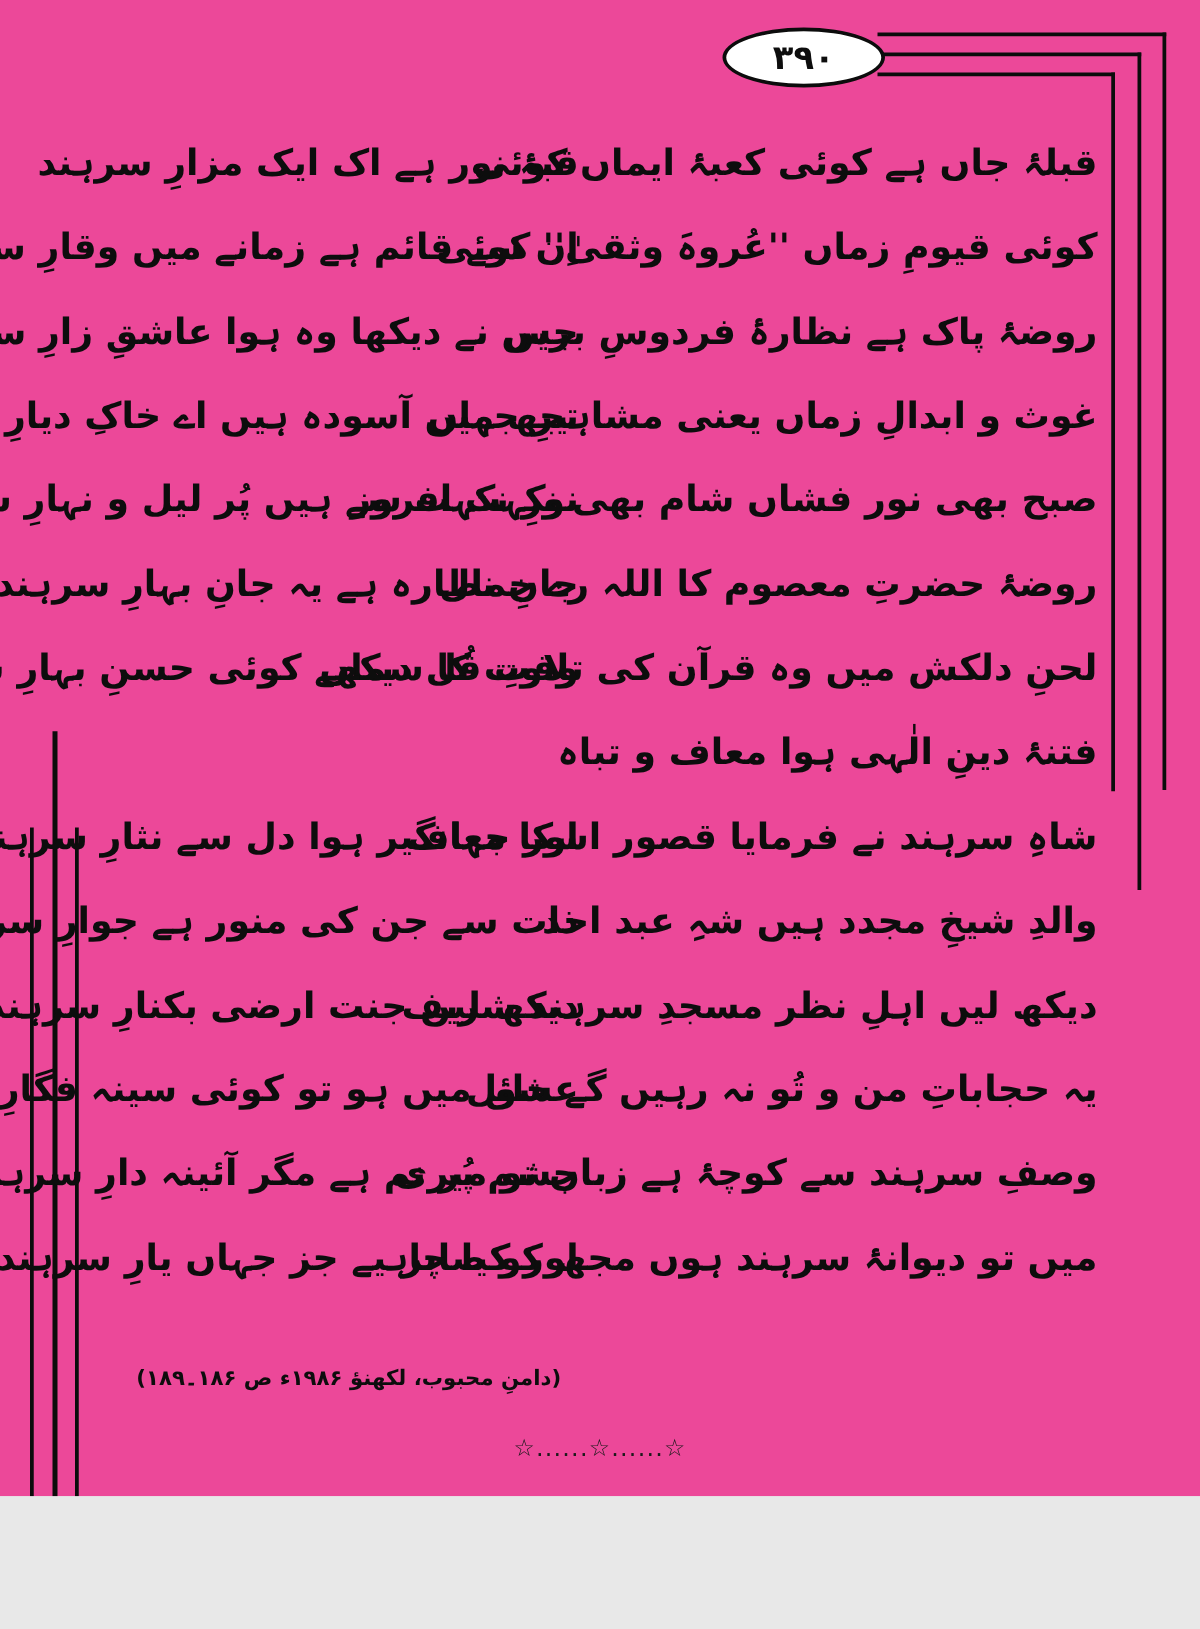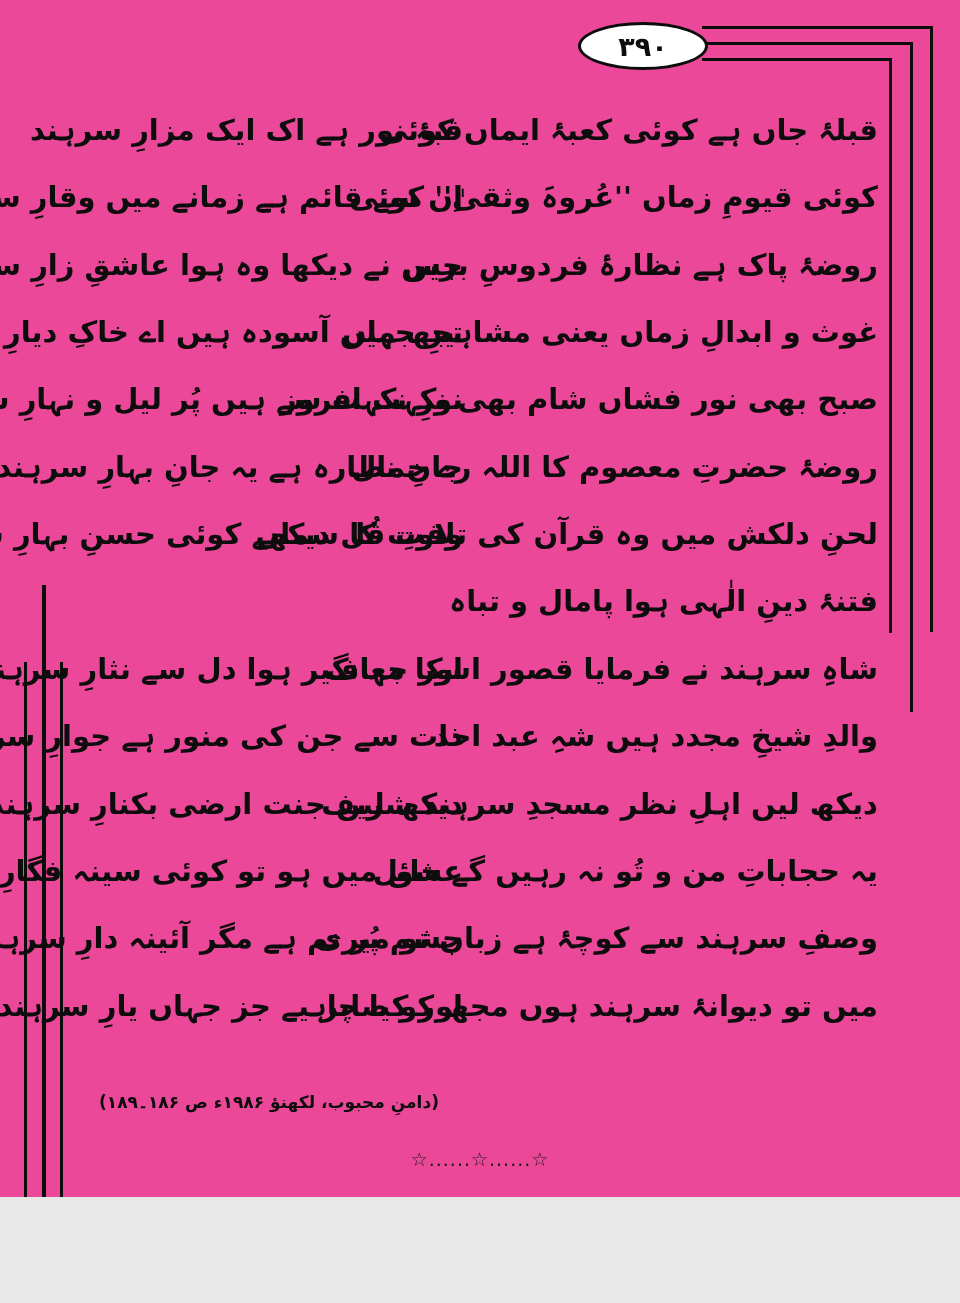--- a/index.html
+++ b/index.html
@@ -50,21 +50,21 @@
     font-size: 29px;
     font-weight: bold;
     white-space: nowrap;
     line-height: 1.1;
   }
   .hemistich.first  { width: 50%; text-align: right; }
   .hemistich.second { width: 47%; text-align: left;  }
   
   .citation {
     position: absolute;
-    left: 99px;
+    left: 109px;
     top: 1092px;
     width: 340px;
     direction: rtl;
     text-align: center;
     font-size: 17px;
     font-weight: bold;
   }
   
   .star-divider {
     position: absolute;
@@ -130,21 +130,21 @@
     </div>
     <div class="verse-row">
       <div class="hemistich first">روضۂ حضرتِ معصوم کا اللہ رے جمال</div>
       <div class="hemistich second">جانِ نظارہ ہے یہ جانِ بہارِ سرہند</div>
     </div>
     <div class="verse-row">
       <div class="hemistich first">لحنِ دلکش میں وہ قرآن کی تلاوت کا سماں</div>
       <div class="hemistich second">وقتِ قُل دیکھے کوئی حسنِ بہارِ سرہند</div>
     </div>
     <div class="verse-row">
-      <div class="hemistich first">فتنۂ دینِ الٰہی ہوا پامال و تباہ</div>
+      <div class="hemistich first">فتنۂ دینِ الٰہی ہوا معاف و تباہ</div>
     </div>
     <div class="verse-row">
       <div class="hemistich first">شاہِ سرہند نے فرمایا قصور اسکا معاف</div>
       <div class="hemistich second">اور جہانگیر ہوا دل سے نثارِ سرہند</div>
     </div>
     <div class="verse-row">
       <div class="hemistich first">والدِ شیخِ مجدد ہیں شہِ عبد احد</div>
       <div class="hemistich second">ذات سے جن کی منور ہے جوارِ سرہند</div>
     </div>
     <div class="verse-row">

